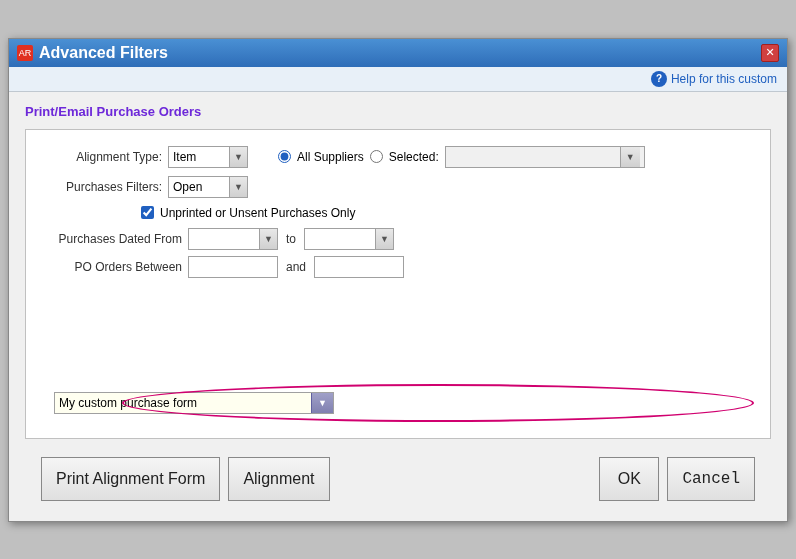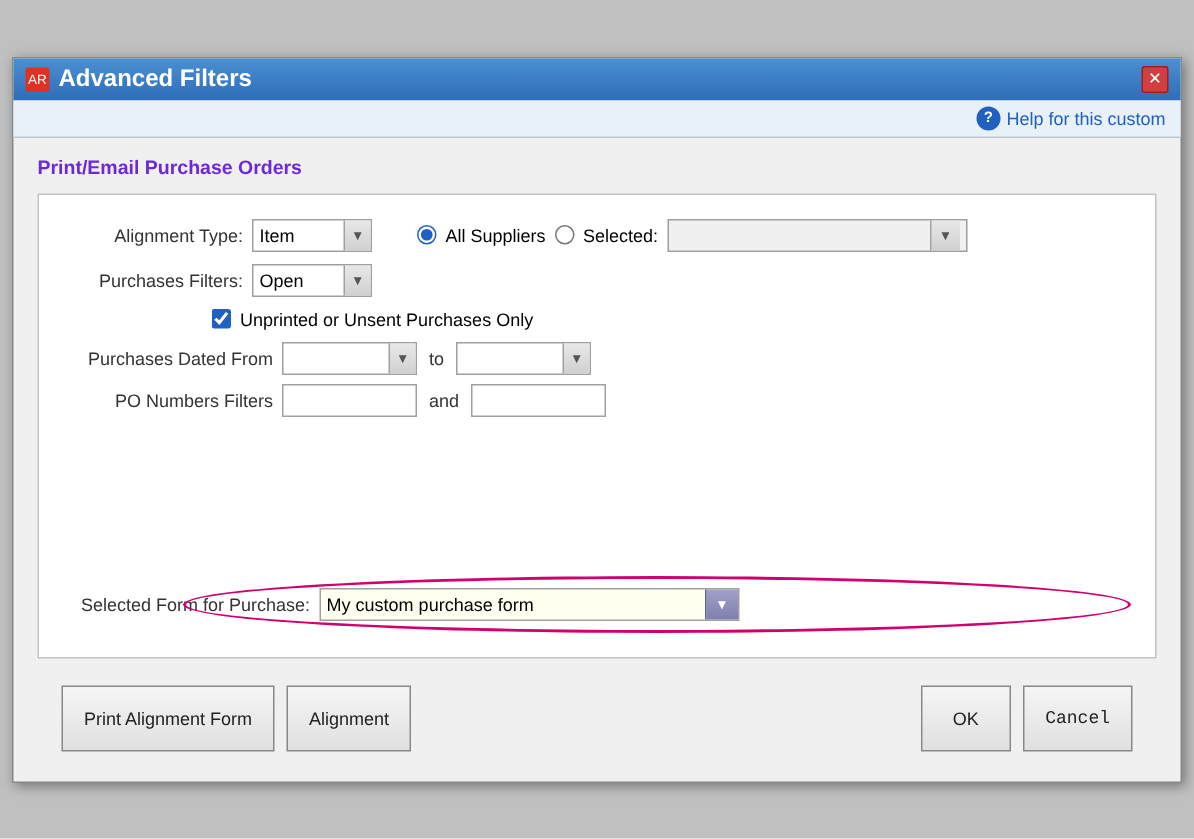--- a/index.html
+++ b/index.html
@@ -342,21 +342,21 @@
       display: flex;
       gap: 8px;
     }
 
     .btn {
       border: 1px solid #888;
       background: linear-gradient(to bottom, #f5f5f5, #e0e0e0);
       padding: 4px 14px;
       height: 44px;
       cursor: pointer;
-      font-size: 12px;
+      font-size: 16px;
       color: #222;
       display: flex;
       align-items: center;
     }
 
     .btn-ok {
       min-width: 60px;
       justify-content: center;
     }
 
@@ -439,32 +439,31 @@
             <div class="date-arrow">▼</div>
           </div>
           <span class="between-text">to</span>
           <div class="date-input">
             <span class="select-text"></span>
             <div class="date-arrow">▼</div>
           </div>
         </div>
 
         <div class="date-row">
-          <span class="date-label">PO Numbers Filters</span>
+          <span class="date-label">PO Orders Between</span>
           <input type="text" class="number-input" value="" style="">
           <span class="between-text">and</span>
           <input type="text" class="number-input" value="" style="">
         </div>
       </div>
 
       <div class="spacer-row"></div>
 
       <div class="selected-form-section">
         <div class="oval-highlight"></div>
-        <span class="selected-form-label">Selected Form for Purchase:</span>
         <div class="selected-form-input">
           <span class="selected-form-text">My custom purchase form</span>
           <div class="selected-form-arrow">▼</div>
         </div>
       </div>
     </div>
 
     <div class="bottom-buttons">
       <div class="left-buttons">
         <button class="btn">Print Alignment Form</button>

